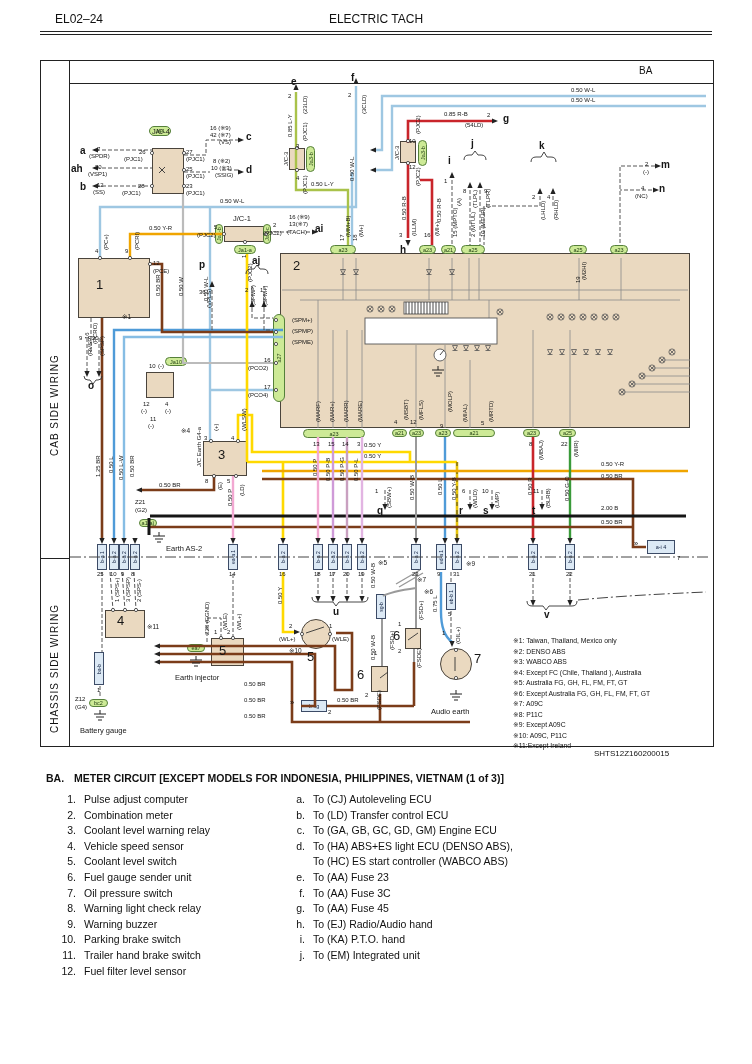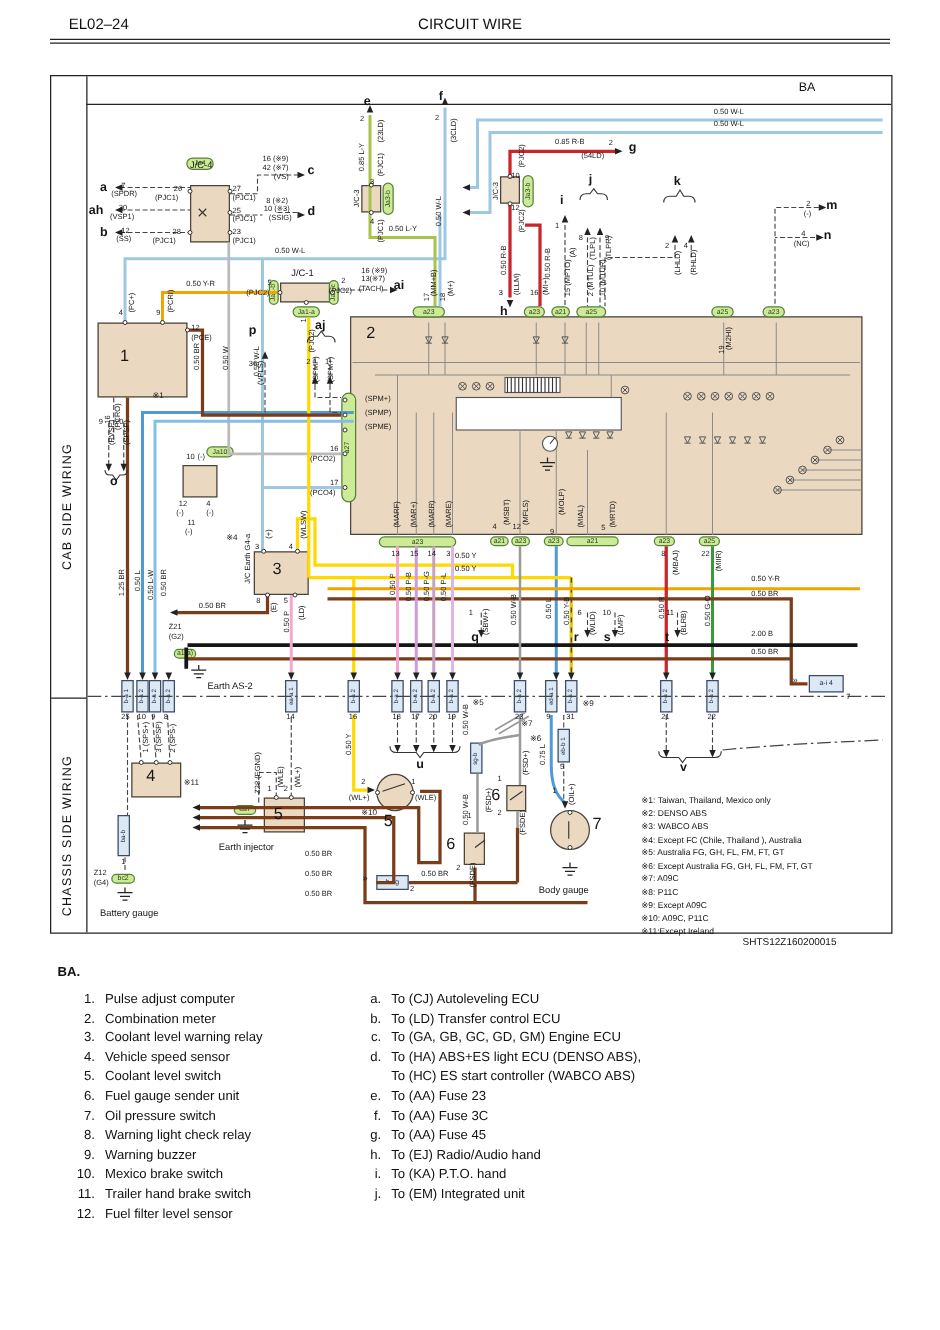--- a/index.html
+++ b/index.html
@@ -62,21 +62,21 @@
   .d{stroke:#444;stroke-width:.9;fill:none;stroke-dasharray:4 2;}
   .dd{stroke:#444;stroke-width:1;fill:none;stroke-dasharray:11 3 2 3;}
   .t{stroke:#8a8a8a;stroke-width:.8;fill:none;}
   .sym{stroke:#333;stroke-width:.9;fill:none;}
 </style>
 </head>
 <body>
 
 <div id="stage">
   <div class="abs" id="pagecode">EL02–24</div>
-  <div class="abs" id="doctitle">CIRCUIT WIRE</div>
+  <div class="abs" id="doctitle">ELECTRIC TACH</div>
   <div class="rule" style="top:31px"></div>
   <div class="rule" style="top:34px;border-top-width:.8px"></div>
 
   <div class="abs" id="frame">
     <div id="ba">BA</div>
     <div class="fline" style="left:28px;top:0;width:1.2px;height:685px"></div>
     <div class="fline" style="left:28px;top:22px;width:644px;height:1.2px"></div>
     <div class="fline" style="left:0;top:497px;width:28px;height:1.2px"></div>
     <div class="sidelbl" style="left:8px;top:395px">CAB SIDE WIRING</div>
     <div class="sidelbl" style="left:8px;top:672px">CHASSIS SIDE WIRING</div>
@@ -719,38 +719,39 @@
       <span class="lbl" style="left: 398px; top: 621px;">1</span>
       <span class="lbl v" style="left: 418px; top: 620px;">(FSD+)</span>
       <span class="lbl" style="left: 398px; top: 648px;">2</span>
       <span class="lbl v" style="left: 416px; top: 668px;">(FSDE)</span>
       <span class="lbl n" style="left: 424px; top: 589px;">※6</span>
       <span class="lbl" style="left: 448px; top: 611px;">5</span>
       <span class="lbl v" style="left: 432px; top: 612px;">0.75 L</span>
       <span class="lbl" style="left: 442px; top: 630px;">1</span>
       <span class="lbl v" style="left: 455px; top: 644px;">(OIL+)</span>
       <span class="lbl B" style="left: 474px; top: 652px;">7</span>
-      <span class="lbl m" style="left: 431px; top: 708px;">Body gauge</span>
+      <span class="lbl m" style="left: 431px; top: 708px;">Audio earth</span>
     </div>
   <div id="notes">※1: Taiwan, Thailand, Mexico only
 ※2: DENSO ABS
 ※3: WABCO ABS
 ※4: Except FC (Chile, Thailand ), Australia
 ※5: Australia FG, GH, FL, FM, FT, GT
 ※6: Except Australia FG, GH, FL, FM, FT, GT
 ※7: A09C
 ※8: P11C
 ※9: Except A09C
 ※10: A09C, P11C
 ※11:Except Ireland</div>
   <div id="refcode">SHTS12Z160200015</div>
 
   <div id="legend">
     <div id="legtitle">
       <span class="c">BA.</span>
+      <span>METER CIRCUIT [EXCEPT MODELS FOR INDONESIA, PHILIPPINES, VIETNAM (1 of 3)]</span>
     </div>
   <div class="litem" style="left: 8px; top: 21px;">
         <span class="no">1.</span>
         <span>Pulse adjust computer</span>
       </div>
       <div class="litem" style="left: 8px; top: 36.6px;">
         <span class="no">2.</span>
         <span>Combination meter</span>
       </div>
       <div class="litem" style="left: 8px; top: 52.2px;">
@@ -776,21 +777,21 @@
       <div class="litem" style="left: 8px; top: 130.2px;">
         <span class="no">8.</span>
         <span>Warning light check relay</span>
       </div>
       <div class="litem" style="left: 8px; top: 145.8px;">
         <span class="no">9.</span>
         <span>Warning buzzer</span>
       </div>
       <div class="litem" style="left: 8px; top: 161.4px;">
         <span class="no">10.</span>
-        <span>Mexico brake switch</span>
+        <span>Parking brake switch</span>
       </div>
       <div class="litem" style="left: 8px; top: 177px;">
         <span class="no">11.</span>
         <span>Trailer hand brake switch</span>
       </div>
       <div class="litem" style="left: 8px; top: 192.6px;">
         <span class="no">12.</span>
         <span>Fuel filter level sensor</span>
       </div>
       <div class="litem r" style="left: 243px; top: 21px;">

